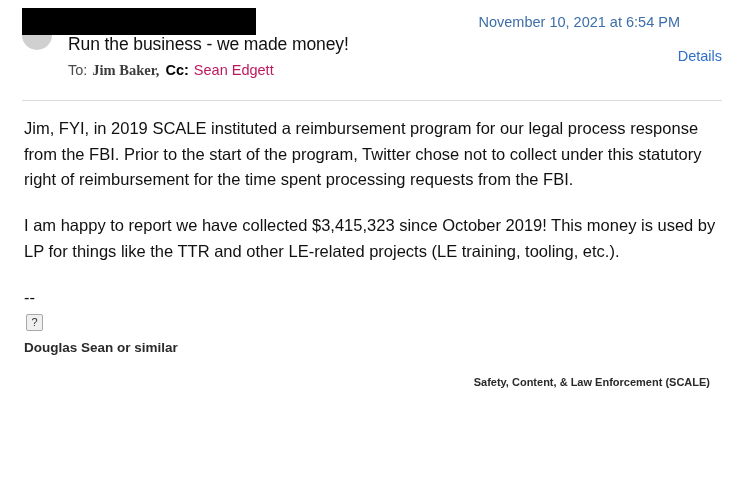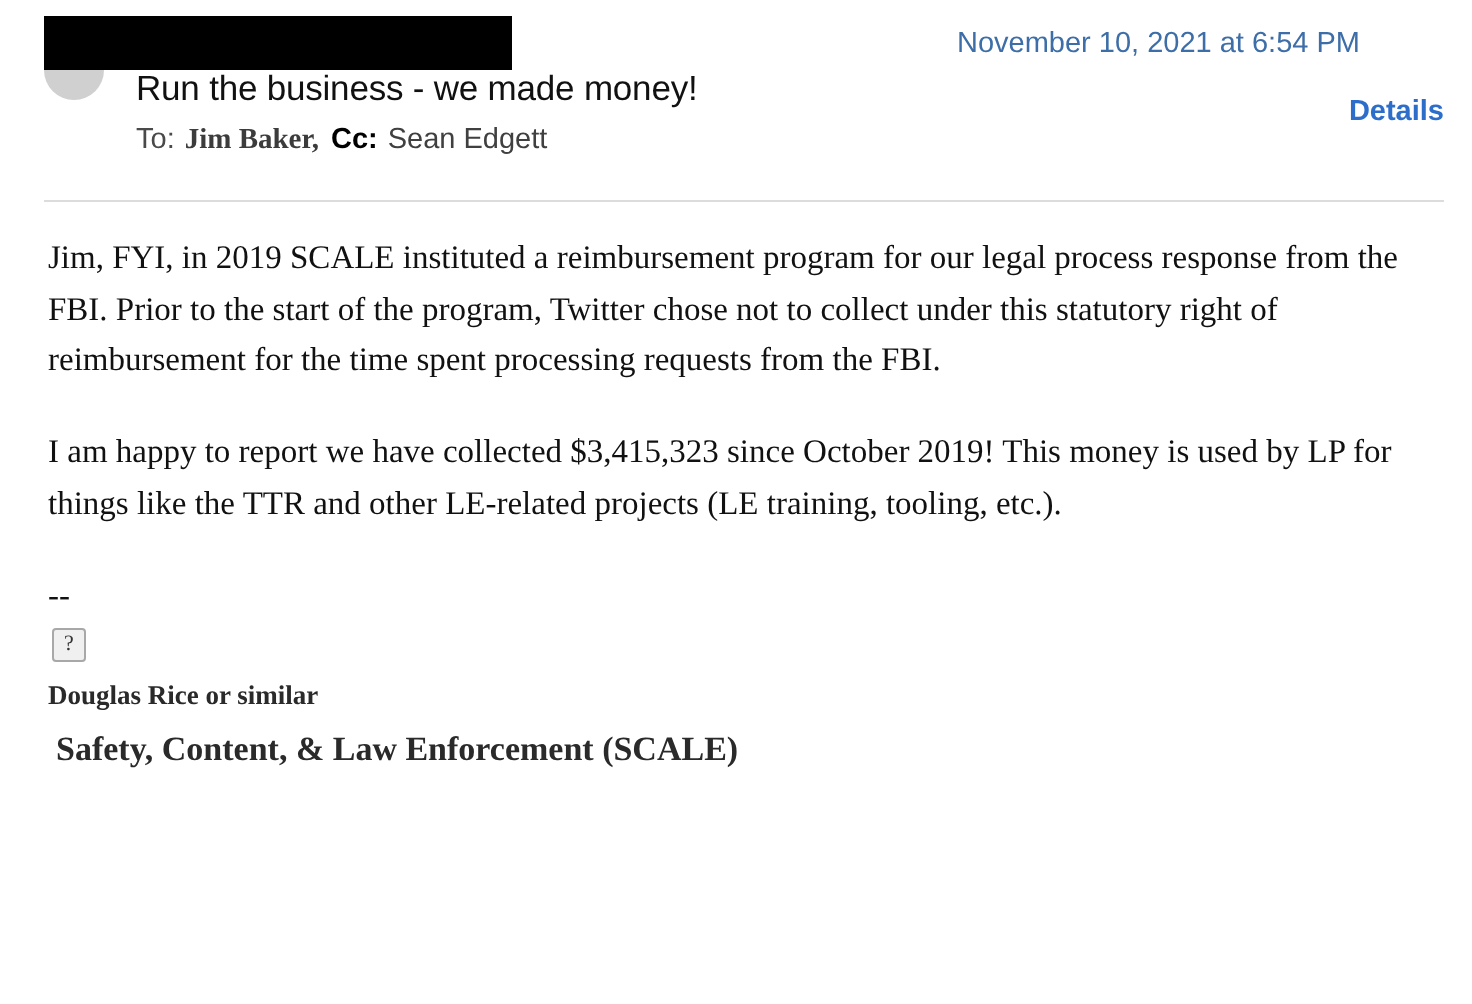--- a/index.html
+++ b/index.html
@@ -61,21 +61,21 @@
     top: 62px;
     font-size: 14.5px;
     white-space: nowrap;
   }
   .recipients .lbl {
     color: #4a4a4a;
     font-weight: normal;
     margin-right: 5px;
   }
   .recipients .name {
-    color: #404040;
+    color: #be185d;
     margin-right: 7px;
   }
   .recipients .name-dark {
     color: #3c3c3c;
     font-weight: bold;
     font-family: Liberation Serif, serif;
   }
   .recipients .cc-lbl {
     color: #000000;
     font-weight: bold;
@@ -123,21 +123,21 @@
     top: 14px;
     font-size: 14.5px;
     color: #3d6ea8;
     white-space: nowrap;
   }
   .details-link {
     position: absolute;
     right: 14px;
     top: 48px;
     font-size: 14.5px;
-    font-weight: bold;
+    font-weight: normal;
     color: #2d6ecb;
     cursor: pointer;
     white-space: nowrap;
   }
   .divider {
     position: absolute;
     left: 22px;
     right: 14px;
     top: 100px;
     height: 1px;
@@ -147,21 +147,20 @@
   
   .body {
     position: absolute;
     left: 24px;
     right: 10px;
     top: 116px;
     bottom: 0;
     font-size: 16.5px;
     line-height: 1.56;
     color: #111111;
-    font-family: Liberation Serif, serif;
   }
   .body p {
     margin: 0 0 20px 0;
   }
   .sig-dashes {
     margin: 0 0 4px 0;
     color: #111111;
     font-size: 16.5px;
   }
   .broken-image {
@@ -178,24 +177,25 @@
     margin: 2px 0 6px 2px;
     box-sizing: border-box;
   }
   .sig-name {
     font-size: 13.5px;
     color: #2a2a2a;
     margin: 0 0 2px 0;
     font-weight: bold;
   }
   .sig-dept {
-    font-size: 17px;
+    font-size: 11px;
     color: #2a2a2a;
     font-weight: bold;
-    margin: 4px;
+    margin: 16px;
+    text-align: right;
   }
   .sig-wrap {
     position: relative;
   }
 </style>
 </head>
 <body>
 
 <div class="mail-window">
 
@@ -217,19 +217,19 @@
     <div class="divider"></div>
   </div>
 
   <div class="body">
     <p>Jim, FYI, in 2019 SCALE instituted a reimbursement program for our legal process response from the FBI.  Prior to the start of the program, Twitter chose not to collect under this statutory right of reimbursement for the time spent processing requests from the FBI.</p>
     <p>I am happy to report we have collected $3,415,323 since October 2019!  This money is used by LP for things like the TTR and other LE-related projects (LE training, tooling, etc.).</p>
 
     <div class="sig-wrap">
       <div class="sig-dashes">--</div>
       <div class="broken-image">?</div>
-      <div class="sig-name">Douglas Rice or similar</div>
+      <div class="sig-name">Douglas Sean or similar</div>
       <div class="sig-dept">Safety, Content, &amp; Law Enforcement (SCALE)</div>
 
     </div>
   </div>
 
 </div>
 
 </body></html>

